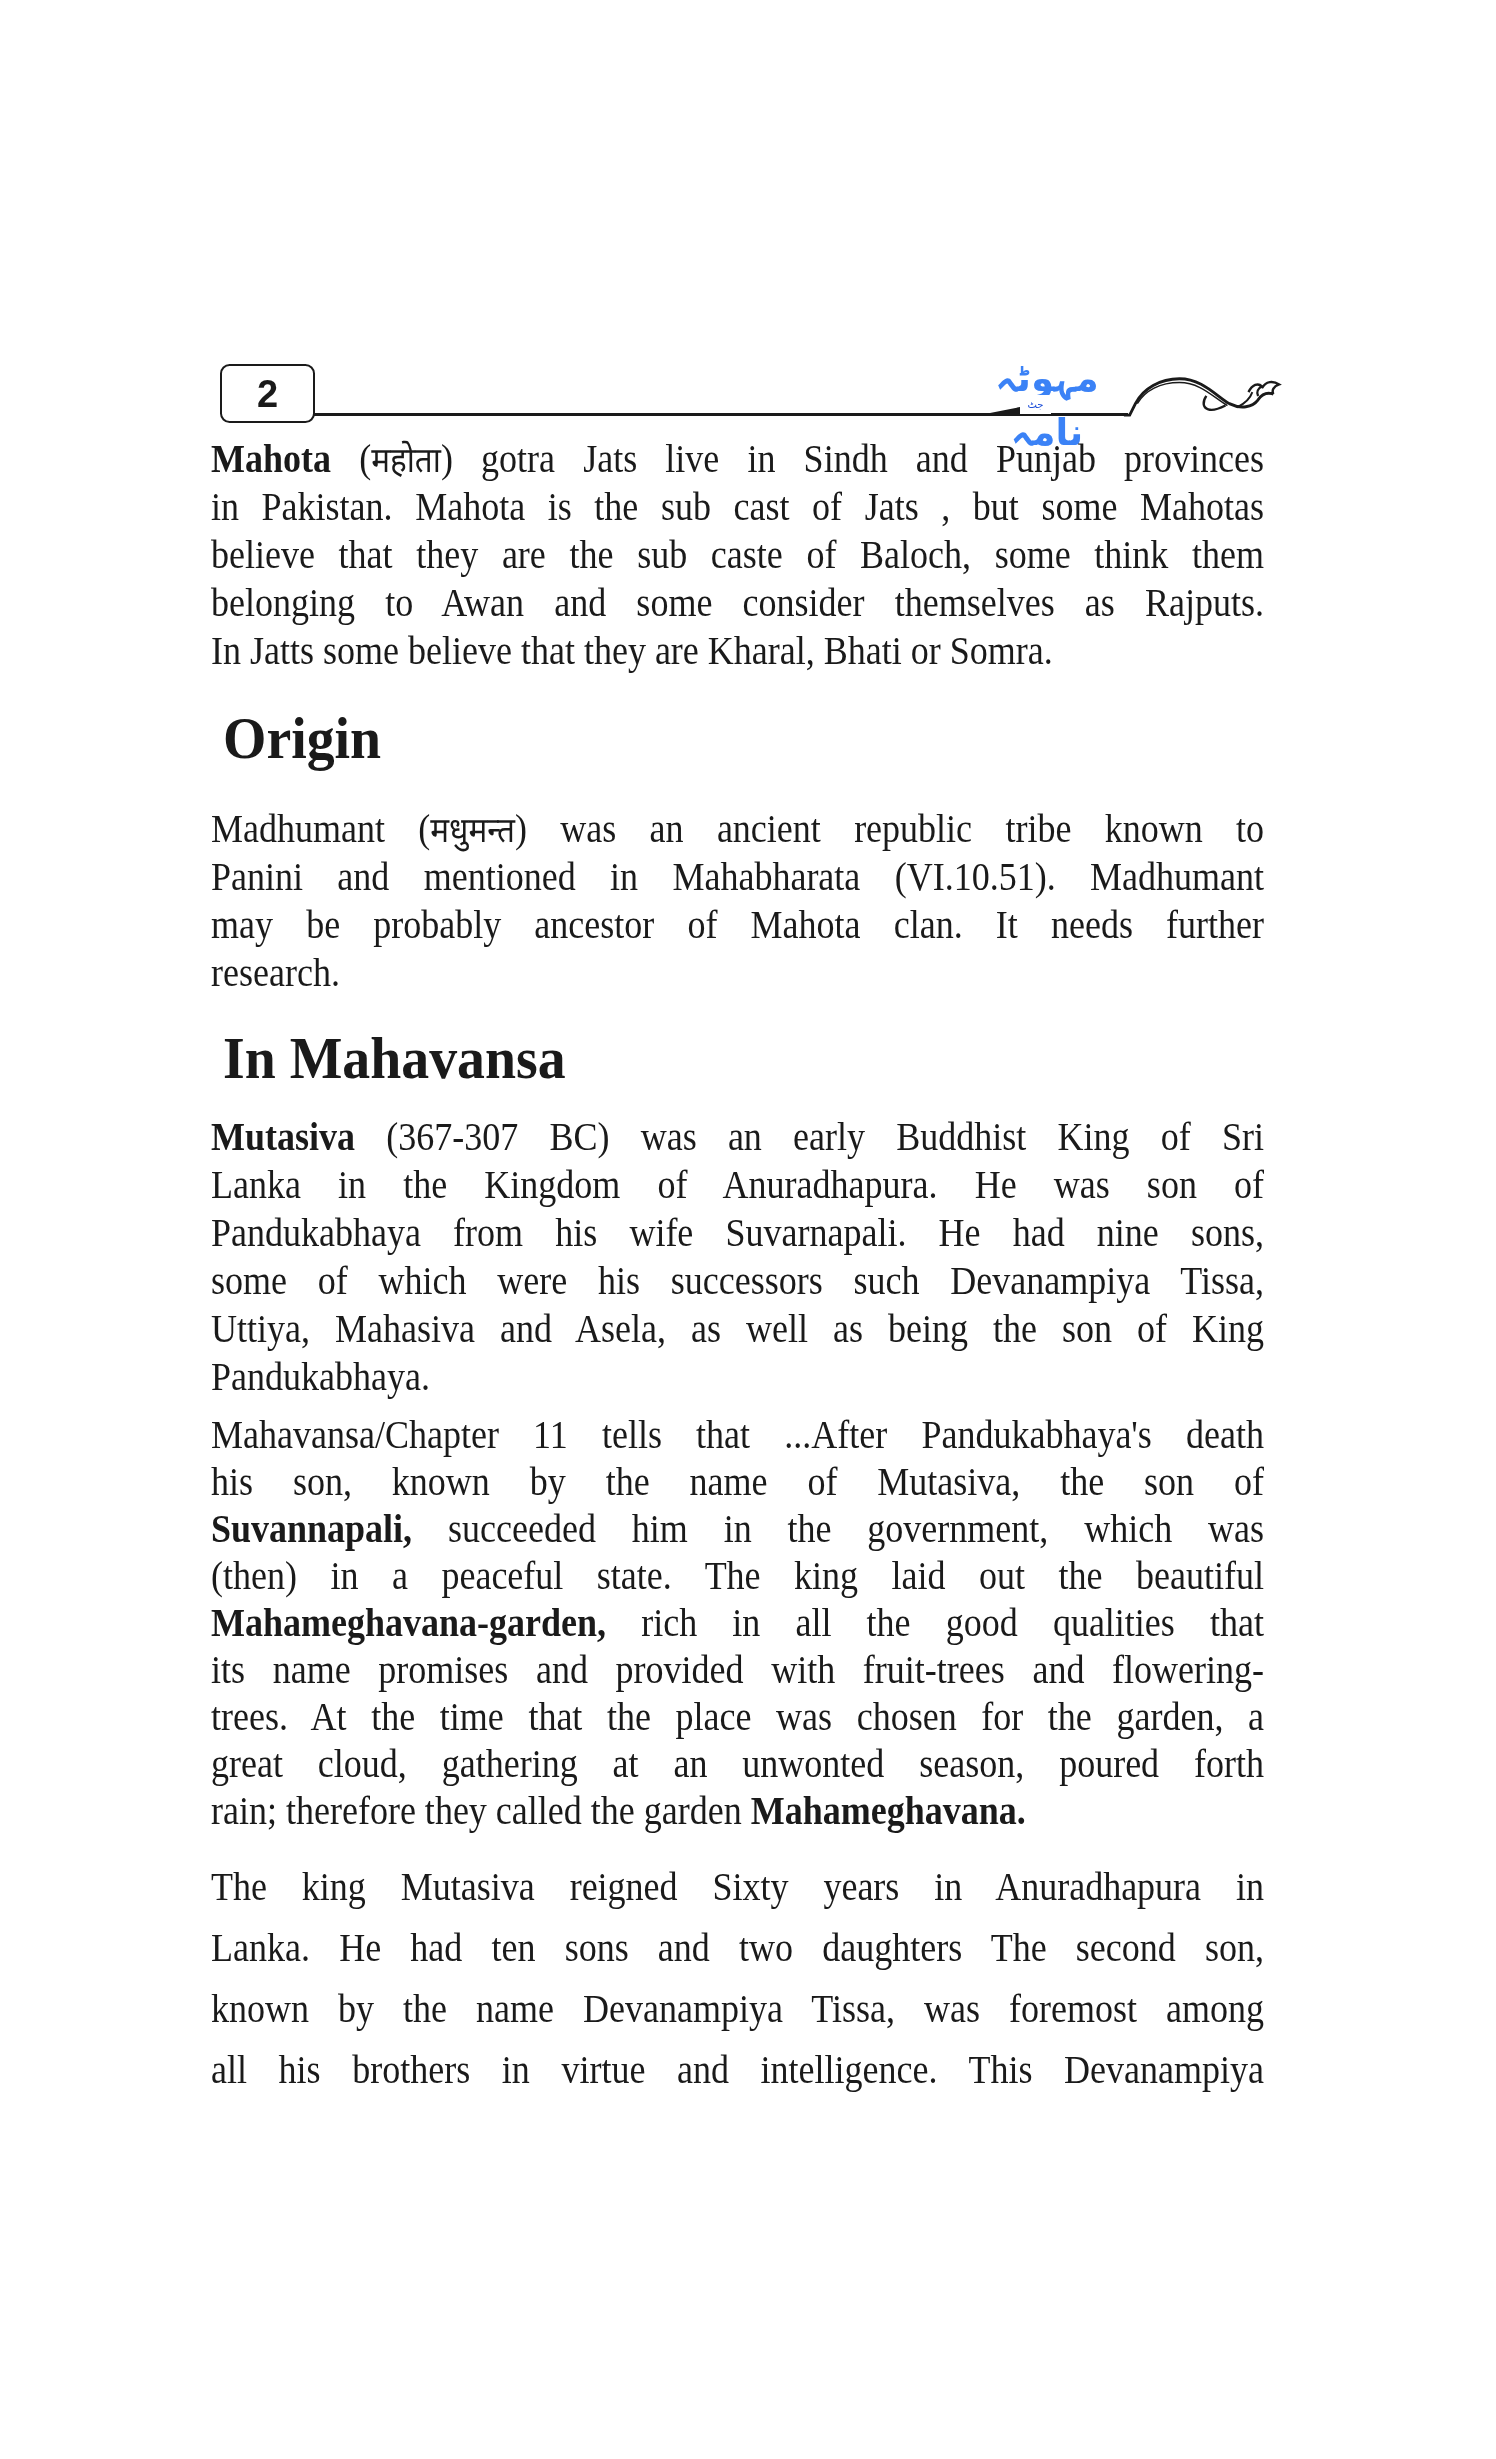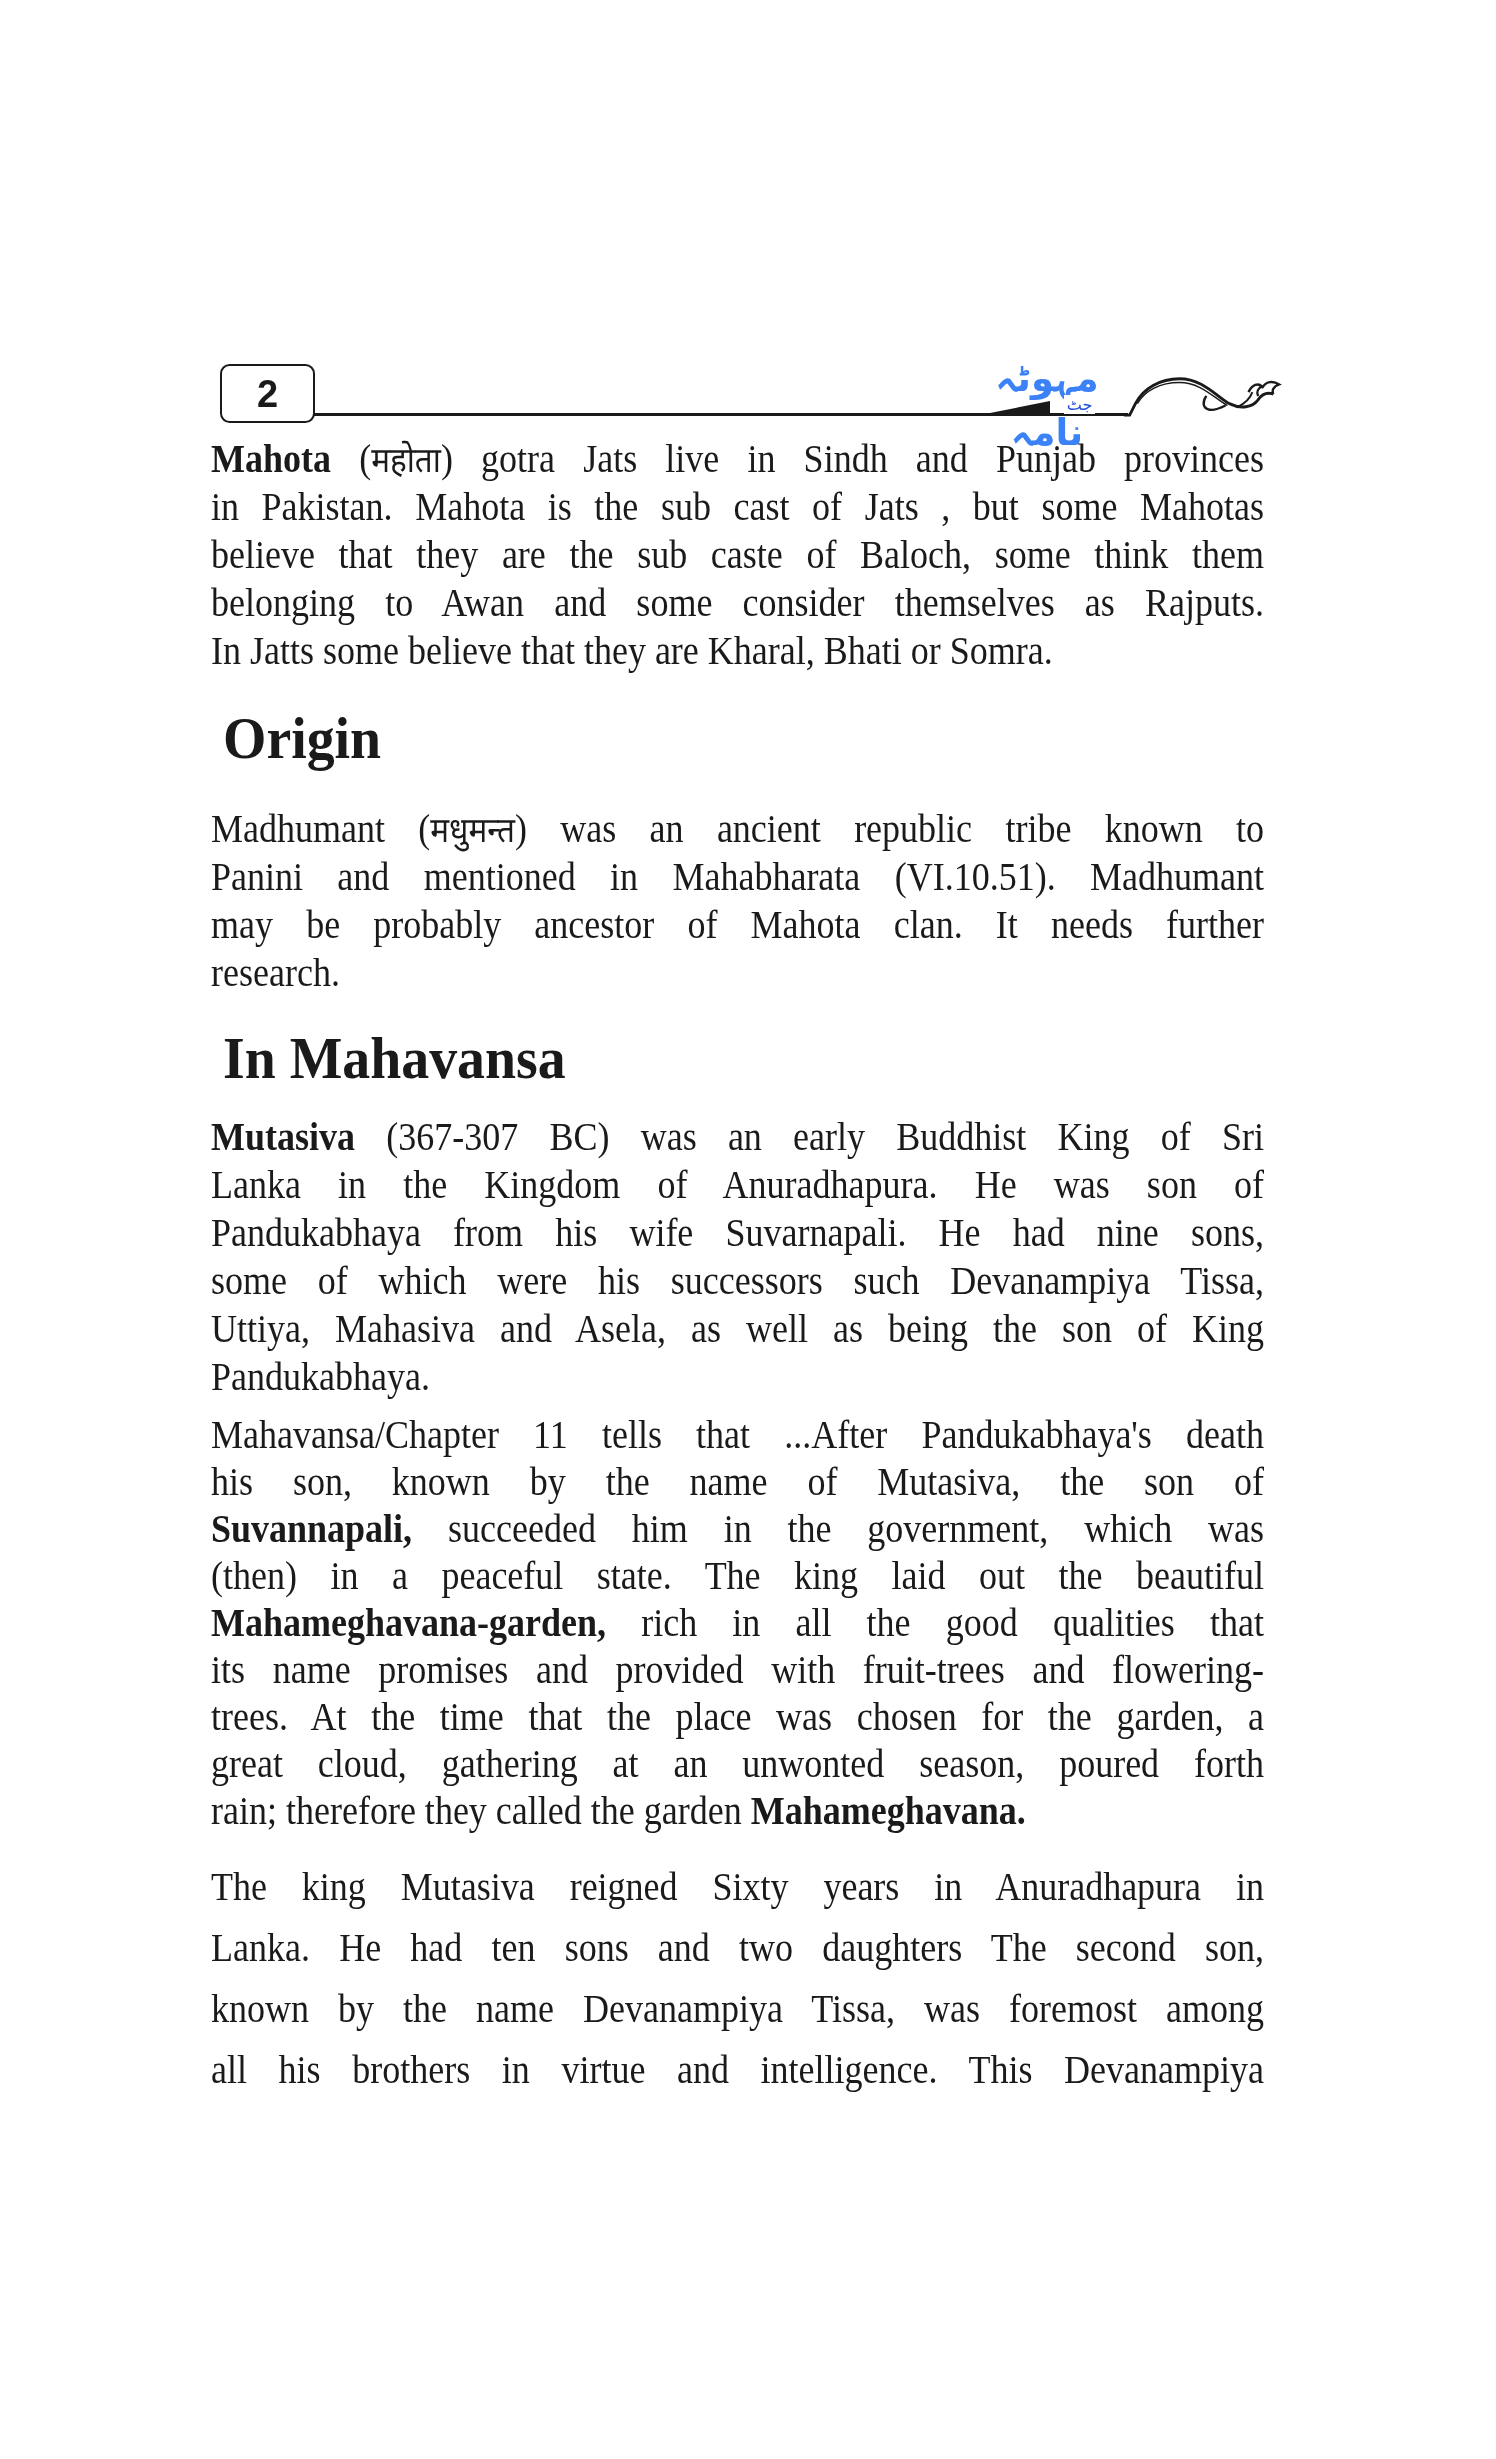--- a/index.html
+++ b/index.html
@@ -5,21 +5,21 @@
   html, body { margin:0; padding:0; background:#ffffff; }
   body { width:1497px; height:2459px; position:relative; overflow:hidden; color:#1a1a1a; font-family:"Liberation Serif", "DejaVu Serif", serif; }
   .page { position:absolute; left:0; top:0; width:1497px; height:2459px; background:#fff; }
 
   
   .pg-box { position:absolute; left:220px; top:364px; width:95px; height:59px; border:2.9px solid #1a1a1a; border-radius:9.6px; box-sizing:border-box; display:flex; align-items:center; justify-content:center; background:#fff; }
   .pg-num { font-family:"Liberation Sans", "DejaVu Sans", sans-serif; font-weight:bold; font-size:38px; line-height:1; color:#1a1a1a; }
   .hdr-line { position:absolute; left:313px; top:413px; width:815px; height:2.9px; background:#1a1a1a; }
   .urdu-title { position:absolute; left:970px; top:352px; width:154px; height:54px; font-family:"DejaVu Sans", sans-serif; font-size:37px; line-height:54px; text-align:center; direction:rtl; color:#3b82f6; font-weight:bold; }
   .urdu-wedge { position:absolute; left:990px; top:401px; width:0; height:0; border-top:12.5px solid transparent; border-right:60px solid #1a1a1a; }
-  .urdu-sub { position:absolute; left:1064px; top:395px; width:31px; height:19px; font-family:"DejaVu Sans", sans-serif; font-size:16px; line-height:19px; text-align:center; direction:rtl; color:#1d4ed8; background:#fff; }
+  .urdu-sub { position:absolute; left:1020px; top:395px; width:31px; height:19px; font-family:"DejaVu Sans", sans-serif; font-size:10px; line-height:19px; text-align:center; direction:rtl; color:#1d4ed8; background:#fff; }
   .ornament { position:absolute; left:1122px; top:371px; width:161px; height:48px; }
 
   
   .block { position:absolute; left:211px; width:1053px; }
   .line { display:block; width:1170px; transform:scaleX(0.9); transform-origin:0 0; white-space:nowrap; font-size:40px; text-align:justify; text-align-last:justify; }
   .line.last { text-align:left; text-align-last:left; }
   .heading { position:absolute; left:223px; font-size:60px; font-weight:bold; line-height:67px; height:67px; white-space:nowrap; transform:scaleX(0.93); transform-origin:0 0; }
   b { font-weight:bold; }
   .deva { font-family:"DejaVu Sans", sans-serif; font-size:35px; }
 

